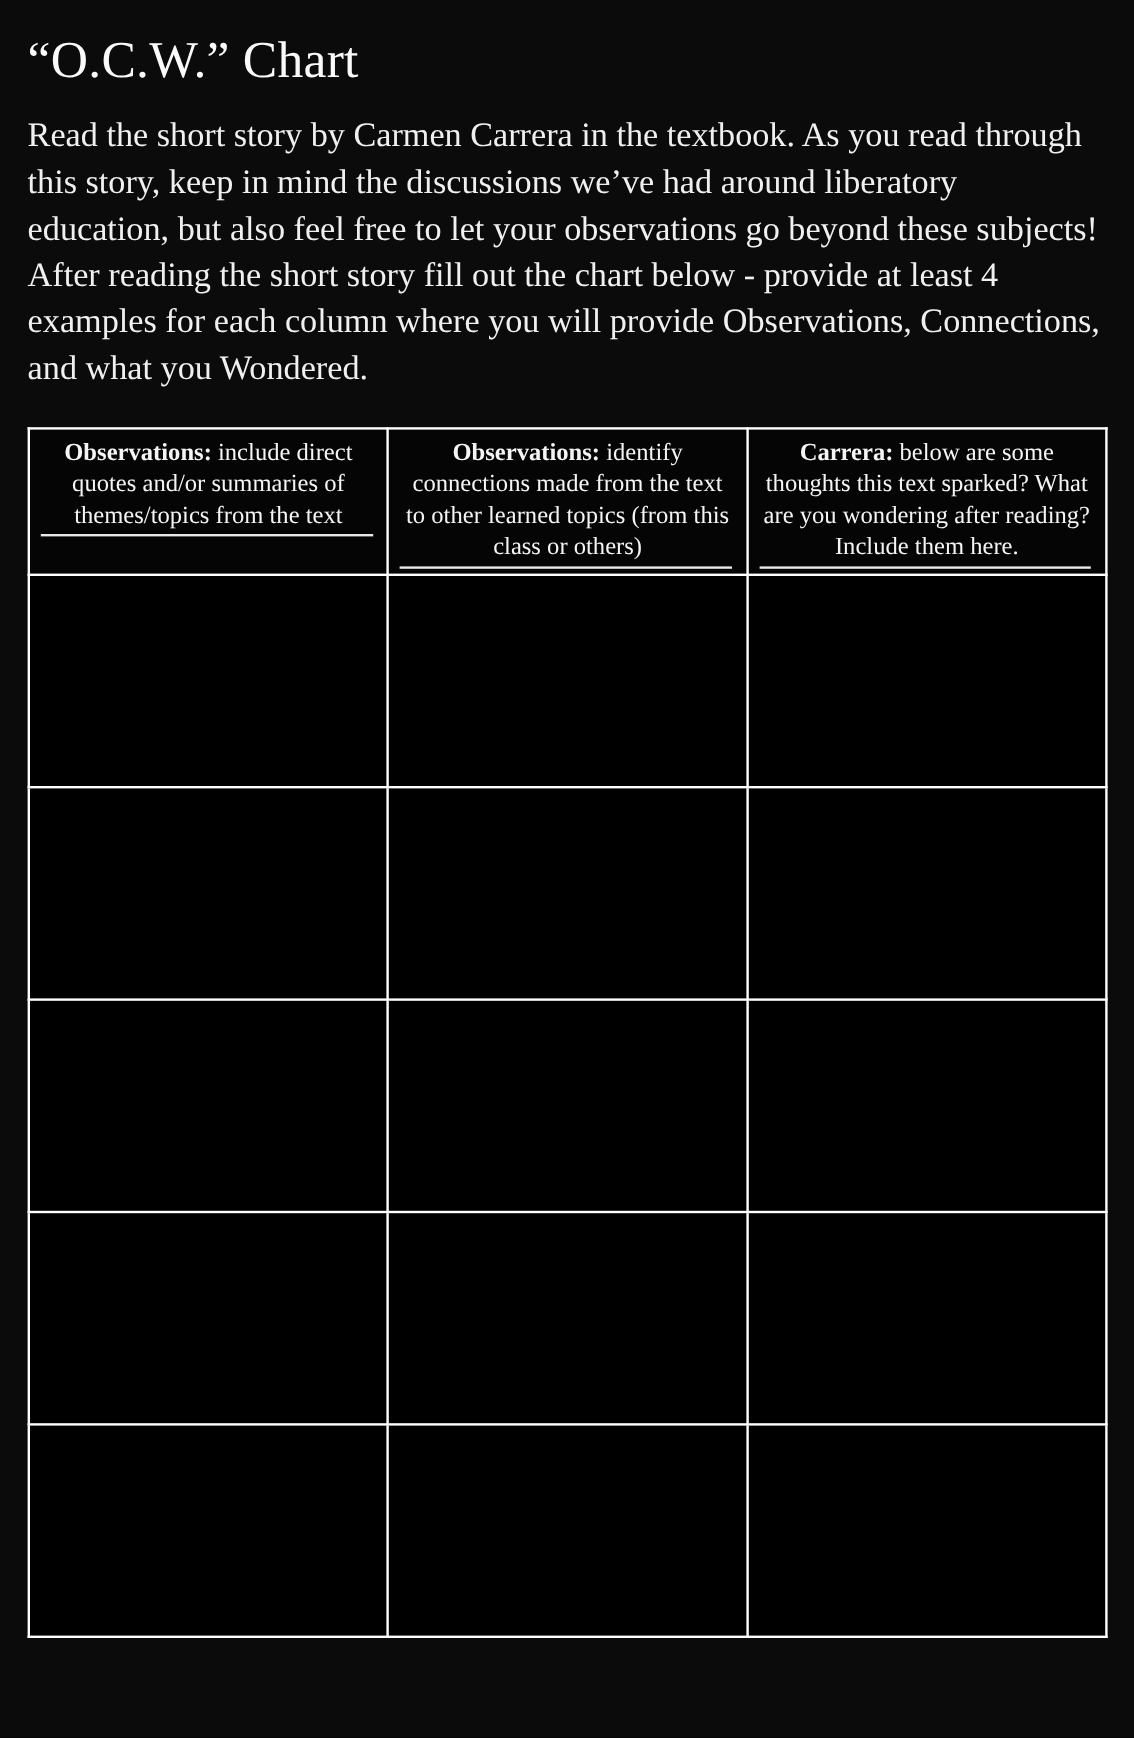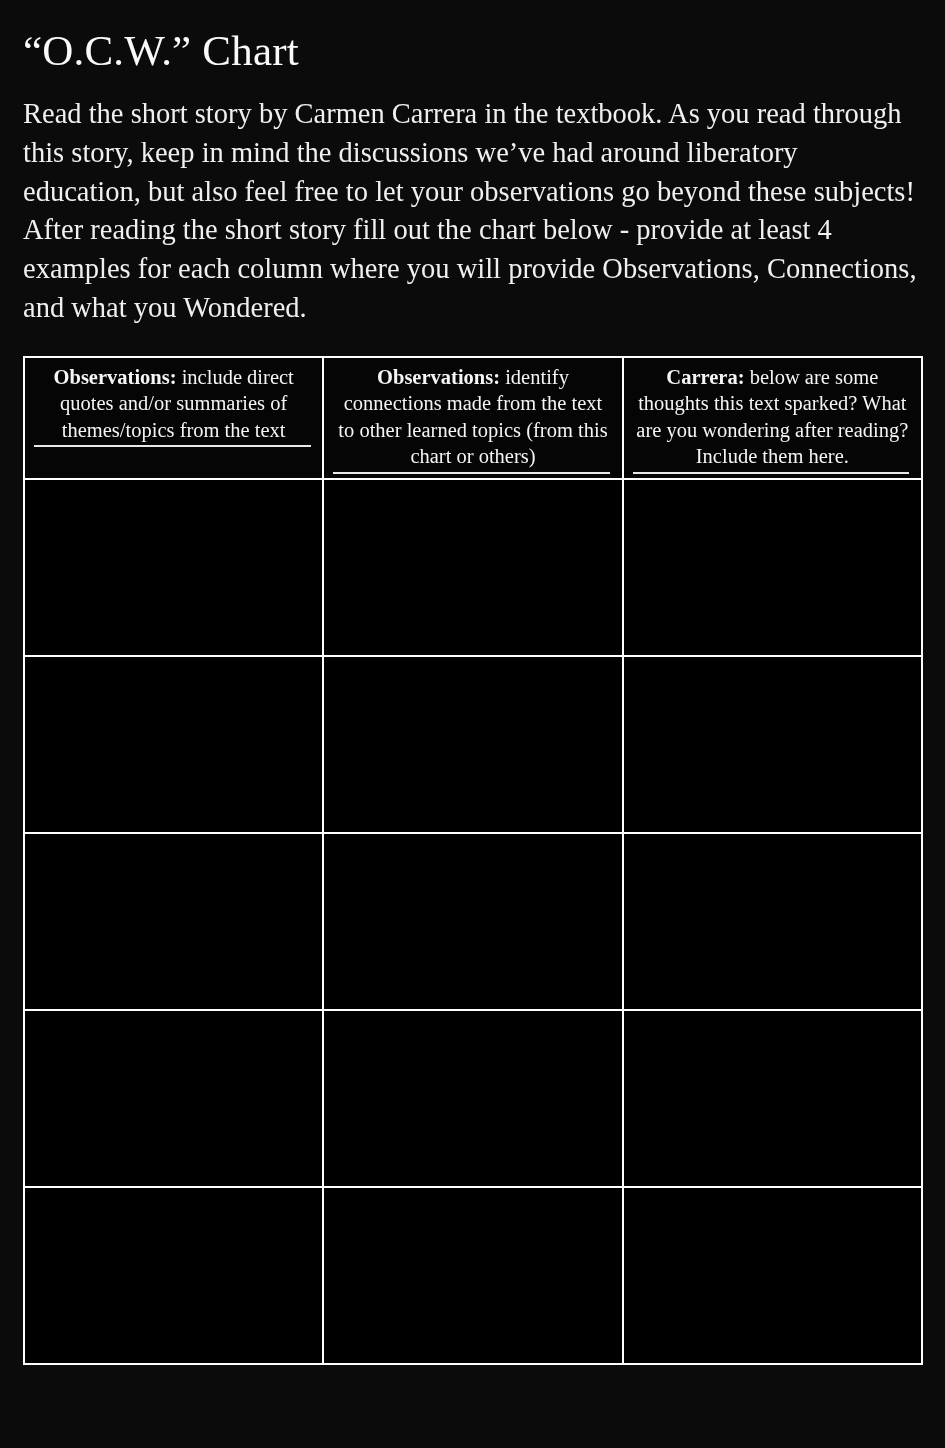--- a/index.html
+++ b/index.html
@@ -77,21 +77,21 @@
   <table class="ocw-table">
     <thead>
       <tr>
         <th>
           <span class="col-label">Observations:</span>
           <span>include direct quotes and/or summaries of themes/topics from the text</span>
           <div class="hdr-underline"></div>
         </th>
         <th>
           <span class="col-label">Observations:</span>
-          <span>identify connections made from the text to other learned topics (from this chart or others)</span>
+          <span>identify connections made from the text to other learned topics (from this class or others)</span>
           <div class="hdr-underline"></div>
         </th>
         <th>
           <span class="col-label">Carrera:</span>
           <span>below are some thoughts this text sparked? What are you wondering after reading? Include them here.</span>
           <div class="hdr-underline"></div>
         </th>
       </tr>
     </thead>
     <tbody>

